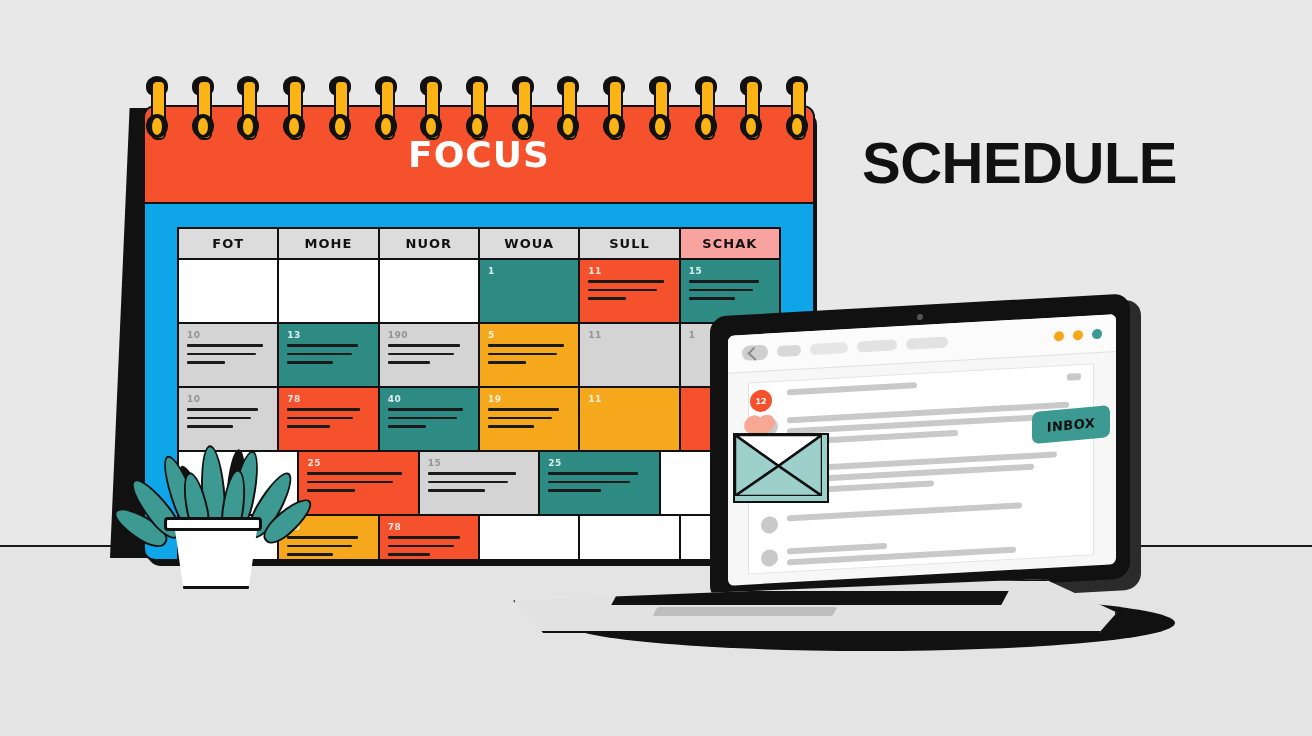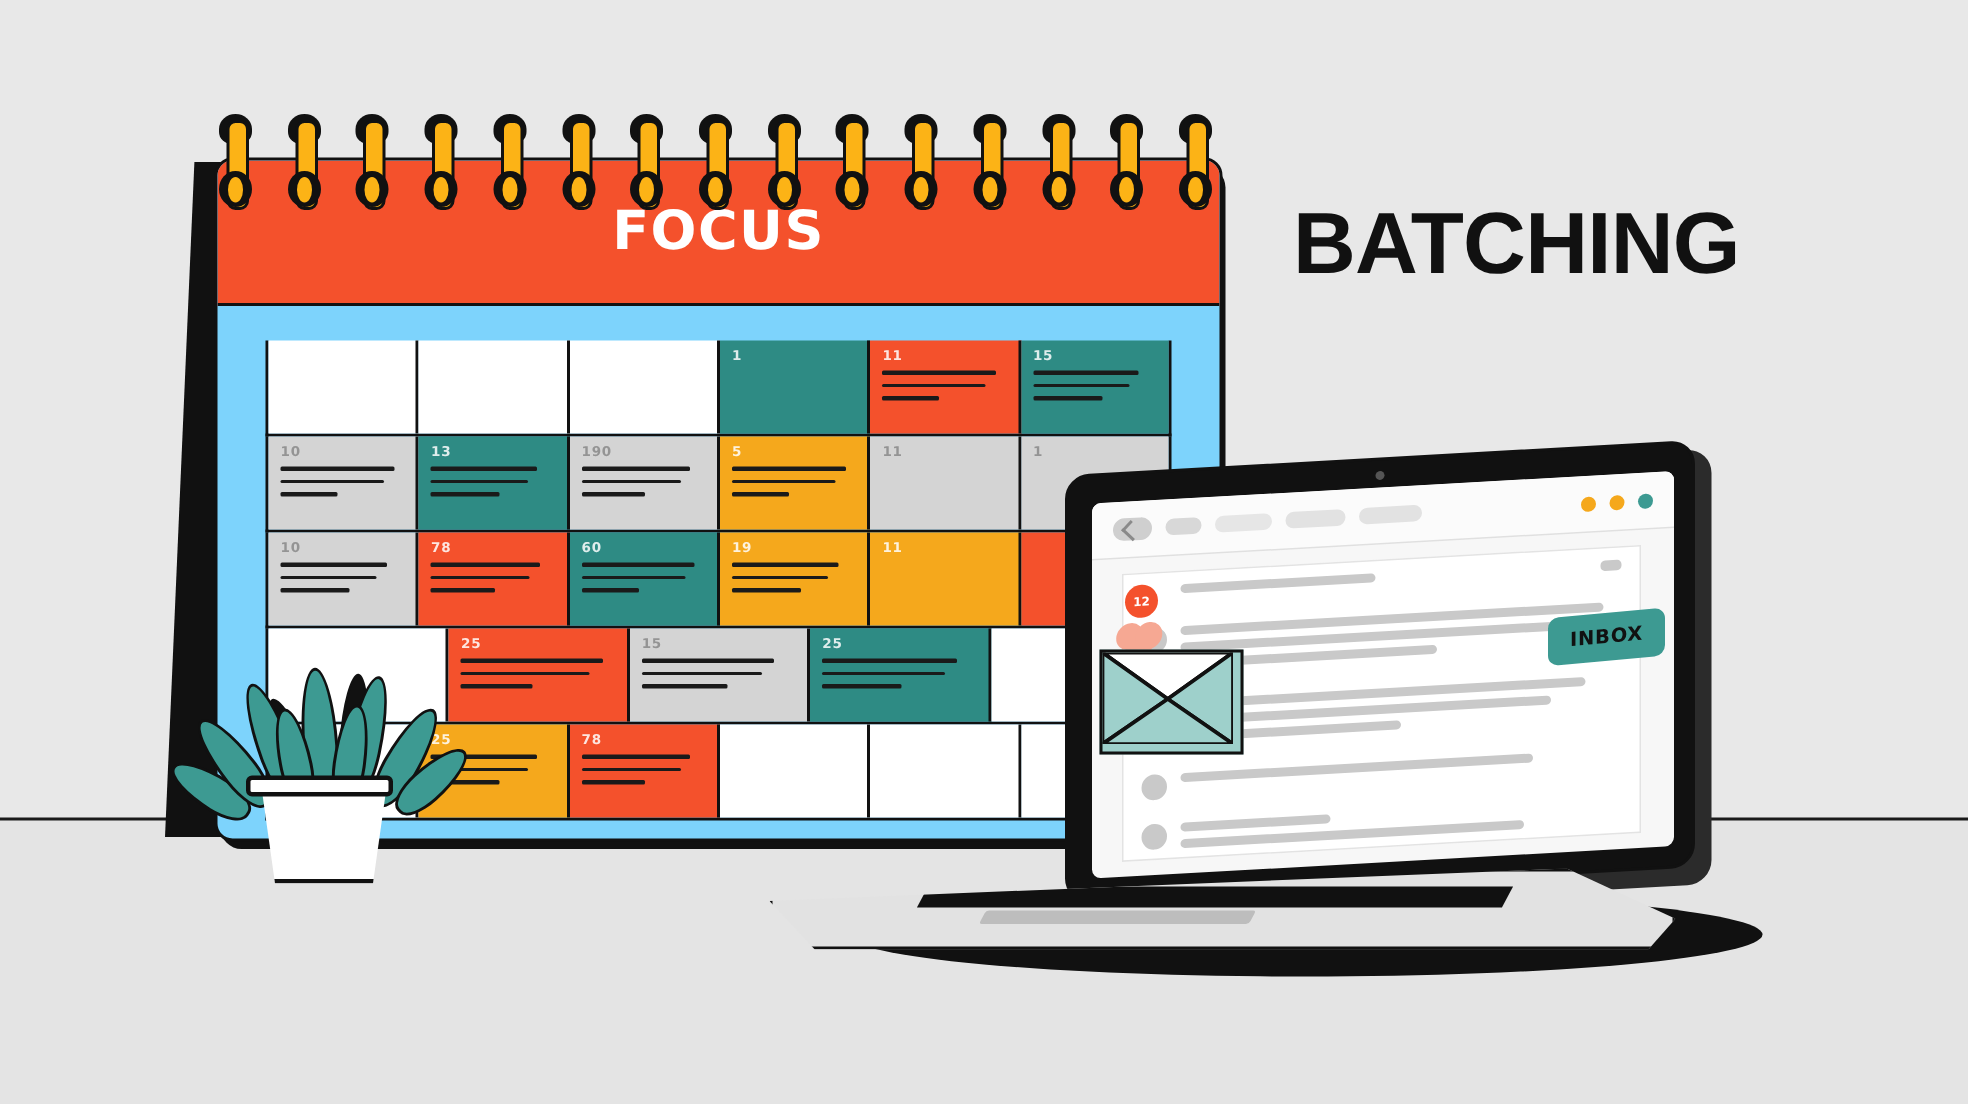--- a/index.html
+++ b/index.html
@@ -33,21 +33,21 @@
   }
 
   
   #calendar{left:143px;top:105px;width:670px;height:455px;}
   #cal-shadow{
     position:absolute;left:4px;top:6px;width:670px;height:455px;
     background:#111;border-radius:14px;
   }
   #cal-paper{
     position:absolute;left:0;top:0;width:668px;height:452px;
-    background:#7dd3fc;border:2.5px solid #111;border-radius:12px;
+    background:#0ea5e9;border:2.5px solid #111;border-radius:12px;
     overflow:hidden;
   }
   #cal-header{
     position:absolute;left:0;top:0;width:100%;height:95px;
     background:#f4512c;border-bottom:2.5px solid #111;
     display:flex;align-items:center;justify-content:center;
   }
   #cal-title{
     color:#fff;font-weight:bold;font-size:36px;letter-spacing:1px;
     font-family:"DejaVu Sans", sans-serif;
@@ -215,32 +215,40 @@
 </head>
 <body>
 
 <div id="scene">
 
   <div class="layer" id="bg-upper"></div>
   <div class="layer" id="bg-lower"></div>
   <div class="layer" id="horizon"></div>
 
   <div class="layer" id="title">
-    <span>BATCHING</span>
+    <span>SCHEDULE</span>
   </div>
 
   <div class="layer" id="cal-stand"></div>
 
   <div class="layer" id="calendar">
     <div id="cal-shadow"></div>
     <div id="cal-paper">
       <div id="cal-header">
         <span id="cal-title">FOCUS</span>
       </div>
       <div id="grid">
+        <div id="dayrow">
+            <div class="daycell">FOT</div>
+            <div class="daycell">MOHE</div>
+            <div class="daycell">NUOR</div>
+            <div class="daycell">WOUA</div>
+            <div class="daycell">SULL</div>
+            <div class="daycell hl">SCHAK</div>
+          </div>
         <div id="weeks">
             <div class="week">
               <div class="cell c-white"></div>
               <div class="cell c-white"></div>
               <div class="cell c-white"></div>
               <div class="cell c-teal">
                 <span class="datenum">1</span>
               </div>
               <div class="cell c-red">
                 <span class="datenum">11</span>
@@ -310,21 +318,21 @@
               </div>
               <div class="cell c-red">
                 <span class="datenum">78</span>
                 <span class="lines">
                   <div class="ln" style="width:88%"></div>
                   <div class="ln" style="width:80%"></div>
                   <div class="ln" style="width:52%"></div>
                 </span>
               </div>
               <div class="cell c-teal">
-                <span class="datenum">60</span>
+                <span class="datenum">40</span>
                 <span class="lines">
                   <div class="ln" style="width:92%"></div>
                   <div class="ln" style="width:84%"></div>
                   <div class="ln" style="width:46%"></div>
                 </span>
               </div>
               <div class="cell c-amber">
                 <span class="datenum">19</span>
                 <span class="lines">
                   <div class="ln" style="width:86%"></div>

